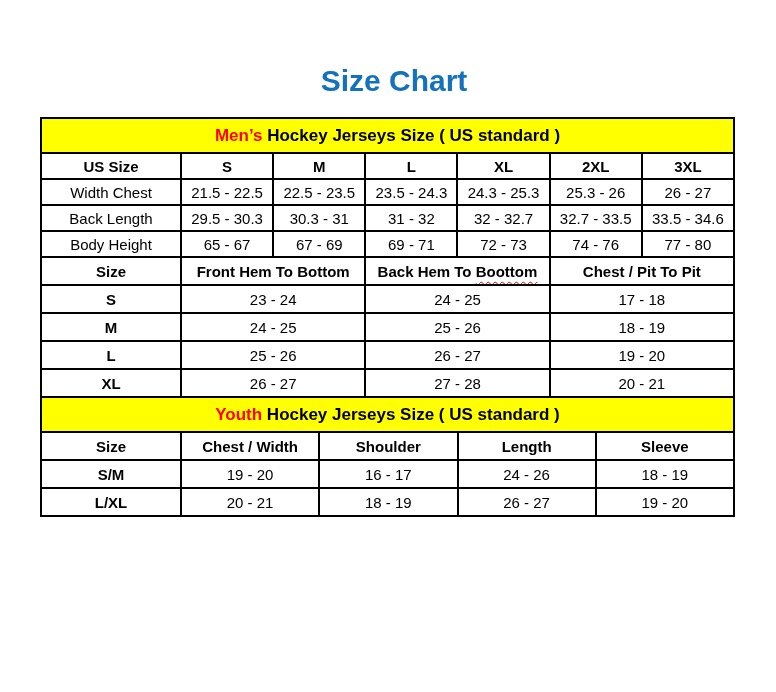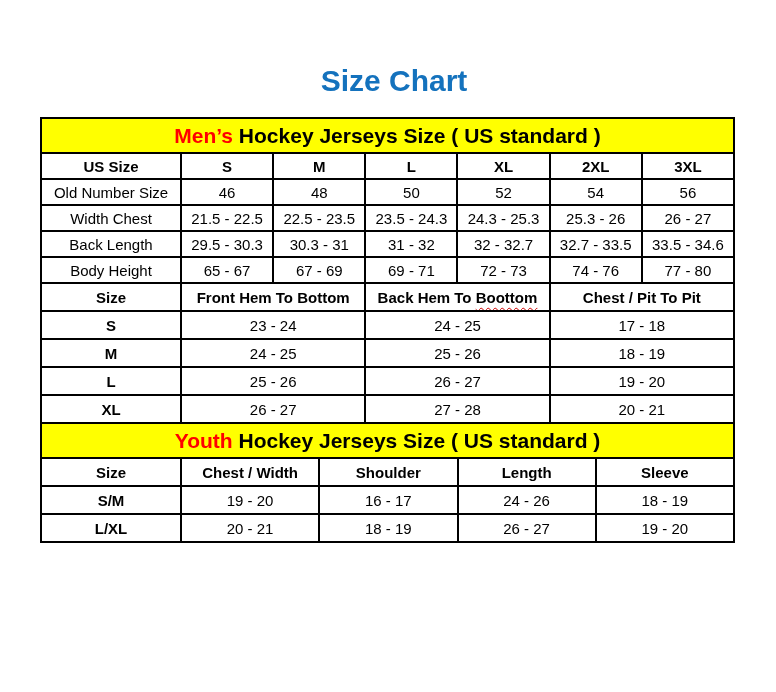--- a/index.html
+++ b/index.html
@@ -34,21 +34,21 @@
     font-size: 15px;
     padding: 0 3px;
     overflow: hidden;
     white-space: nowrap;
   }
   .tbl th { font-weight: bold; }
   .tbl td { font-weight: normal; }
   td.banner {
     background: #FFFF00;
     height: 33px;
-    font-size: 21px;
+    font-size: 17px;
     font-weight: bold;
   }
   .hl { color: #FF0000; }
   .men  td, .men  th { height: 24px; }
   .women td, .women th { height: 26px; }
   .youth td, .youth th { height: 26px; }
   .men td.banner, .women td.banner, .youth td.banner { height: 33px; }
   td.rowlabel-bold { font-weight: bold; }
   .squiggle {
     text-decoration-line: underline;
@@ -85,29 +85,20 @@
       <tr>
         <th>US Size</th>
         <th>S</th>
         <th>M</th>
         <th>L</th>
         <th>XL</th>
         <th>2XL</th>
         <th>3XL</th>
       </tr>
       <tr>
-        <td>Old Number Size</td>
-        <td>46</td>
-        <td>48</td>
-        <td>50</td>
-        <td>52</td>
-        <td>54</td>
-        <td>56</td>
-      </tr>
-      <tr>
         <td>Width Chest</td>
         <td>21.5 - 22.5</td>
         <td>22.5 - 23.5</td>
         <td>23.5 - 24.3</td>
         <td>24.3 - 25.3</td>
         <td>25.3 - 26</td>
         <td>26 - 27</td>
       </tr>
       <tr>
         <td>Back Length</td>

